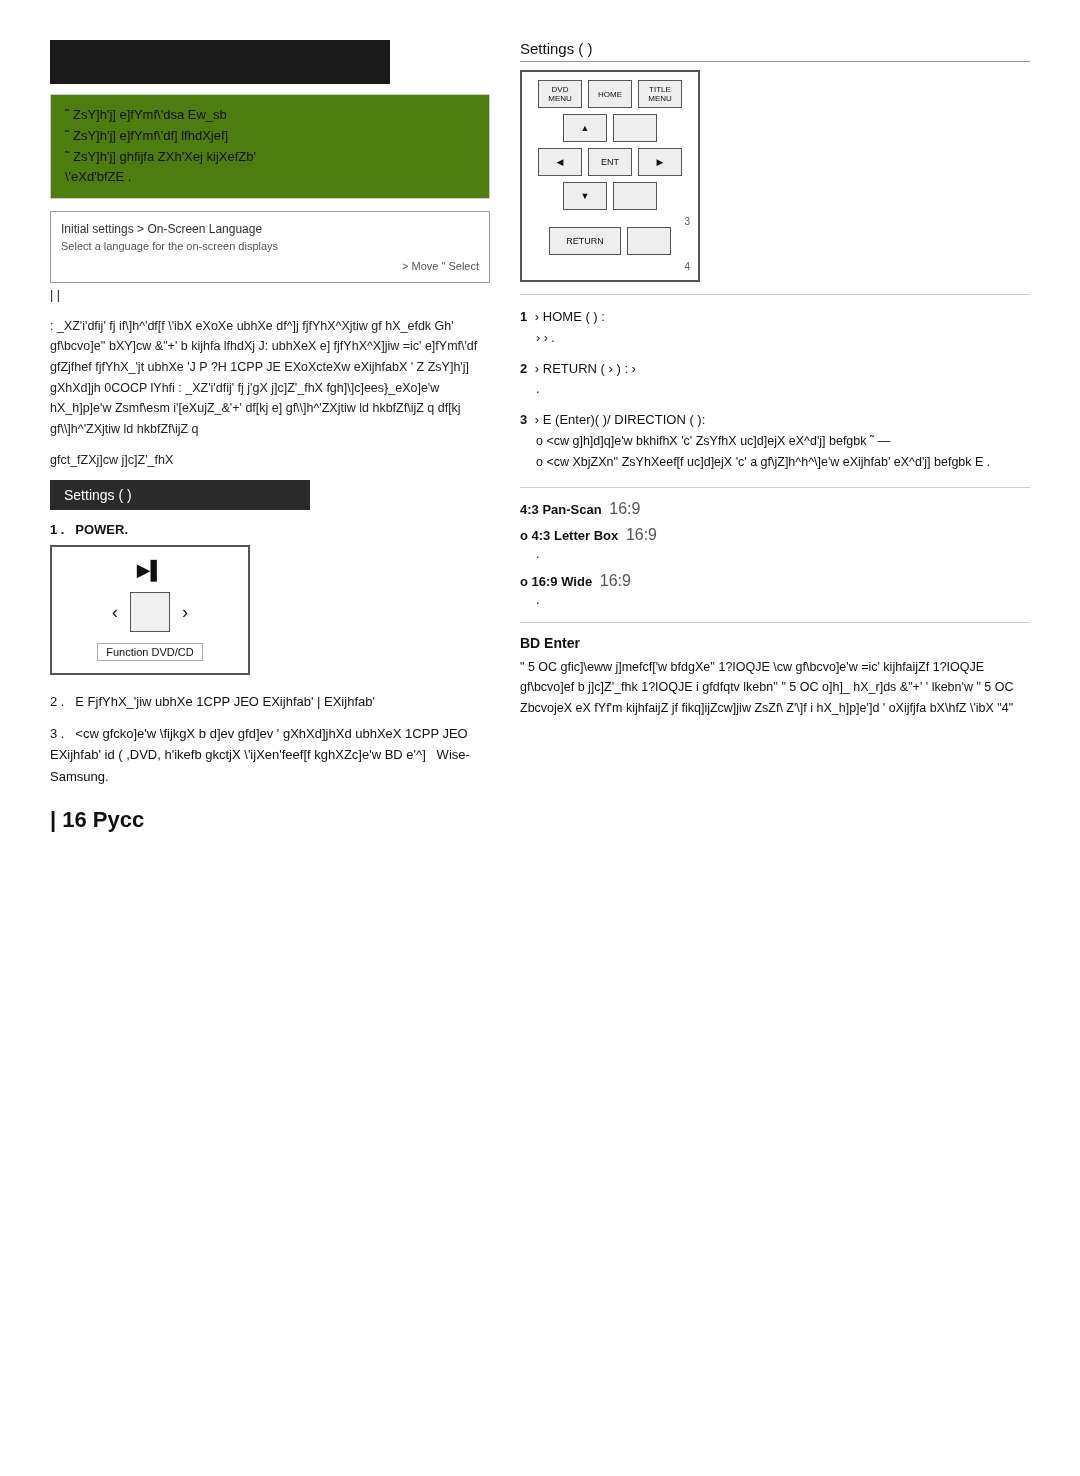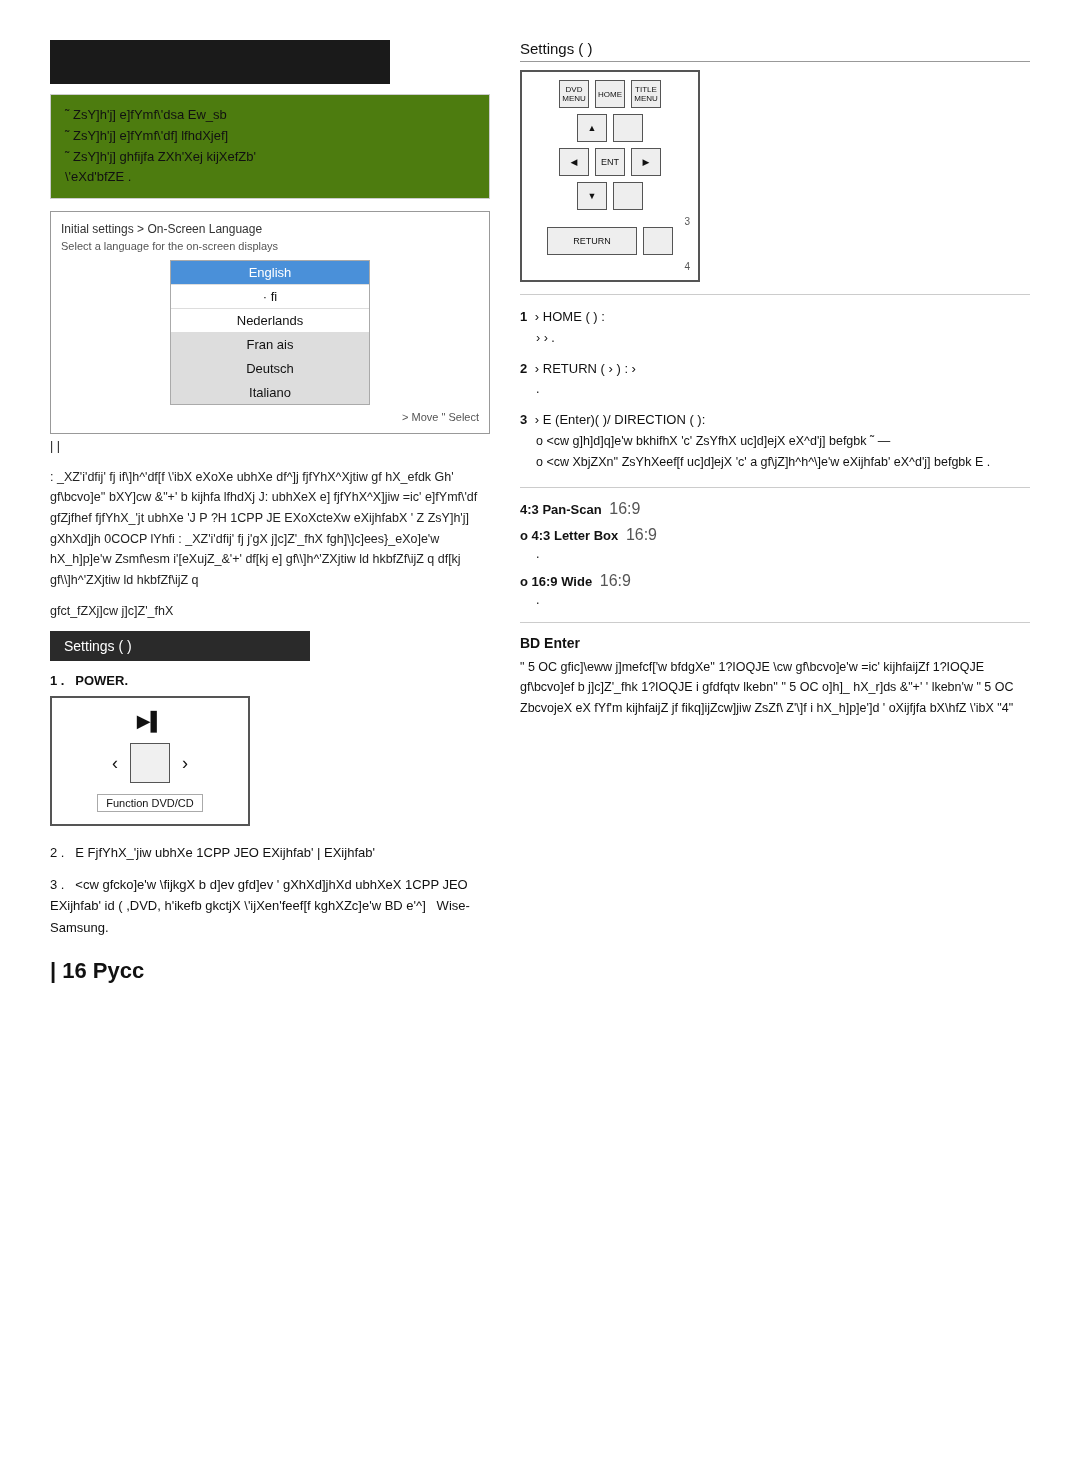--- a/index.html
+++ b/index.html
@@ -138,31 +138,31 @@
     .remote-row {
       display: flex;
       gap: 6px;
       margin-bottom: 6px;
       justify-content: center;
     }
 
     .remote-btn {
       border: 1px solid #555;
       background: #eee;
-      width: 30px;
+      width: 44px;
       height: 28px;
       font-size: 9px;
       text-align: center;
       display: flex;
       align-items: center;
       justify-content: center;
     }
 
     .remote-btn.wide {
-      width: 90px;
+      width: 72px;
     }
 
     
     .settings-section-header {
       background: #2a2a2a;
       color: #fff;
       padding: 7px 14px;
       font-size: 14px;
       margin-bottom: 12px;
       width: 260px;
@@ -310,28 +310,20 @@
       <div class="instruction-block">
         <div>˜  ZsY]h'j] e]fYmf\'dsa Ew_sb</div>
         <div>˜  ZsY]h'j] e]fYmf\'df] lfhdXjef]</div>
         <div>˜  ZsY]h'j] ghfijfa ZXh'Xej kijXefZb'</div>
         <div>\'eXd'bfZE .</div>
       </div>
 
       <div class="language-select-container">
         <div class="language-select-title">Initial settings &gt; On-Screen Language</div>
         <div class="language-select-subtitle">Select a language for the on-screen displays</div>
-        <ul class="language-list">
-          <li class="highlighted">English</li>
-          <li>· fi</li>
-          <li>Nederlands</li>
-          <li class="selected">Fran ais</li>
-          <li class="selected">Deutsch</li>
-          <li class="selected">Italiano</li>
-        </ul>
         <div class="language-nav-hint">&gt; Move  " Select</div>
       </div>
 
       <div class="body-text">
         <span>|       |</span>
       </div>
 
       <div class="body-text">
         <span>: _XZ'i'dfij' fj if\]h^'df[f \'ibX eXoXe ubhXe df^]j fjfYhX^Xjtiw gf hX_efdk Gh' gf\bcvo]e'' bXY]cw &amp;"+' b kijhfa lfhdXj J: ubhXeX e] fjfYhX^X]jiw =ic' e]fYmf\'df gfZjfhef fjfYhX_'jt ubhXe 'J P  ?H 1CPP JE  EXoXcteXw eXijhfabX ' Z ZsY]h'j] gXhXd]jh 0COCP  lYhfi : _XZ'i'dfij' fj j'gX j]c]Z'_fhX fgh]\]c]ees}_eXo]e'w hX_h]p]e'w Zsmf\esm i'[eXujZ_&amp;'+' df[kj e] gf\\]h^'ZXjtiw ld  hkbfZf\ijZ q df[kj gf\\]h^'ZXjtiw ld  hkbfZf\ijZ q</span>
       </div>

